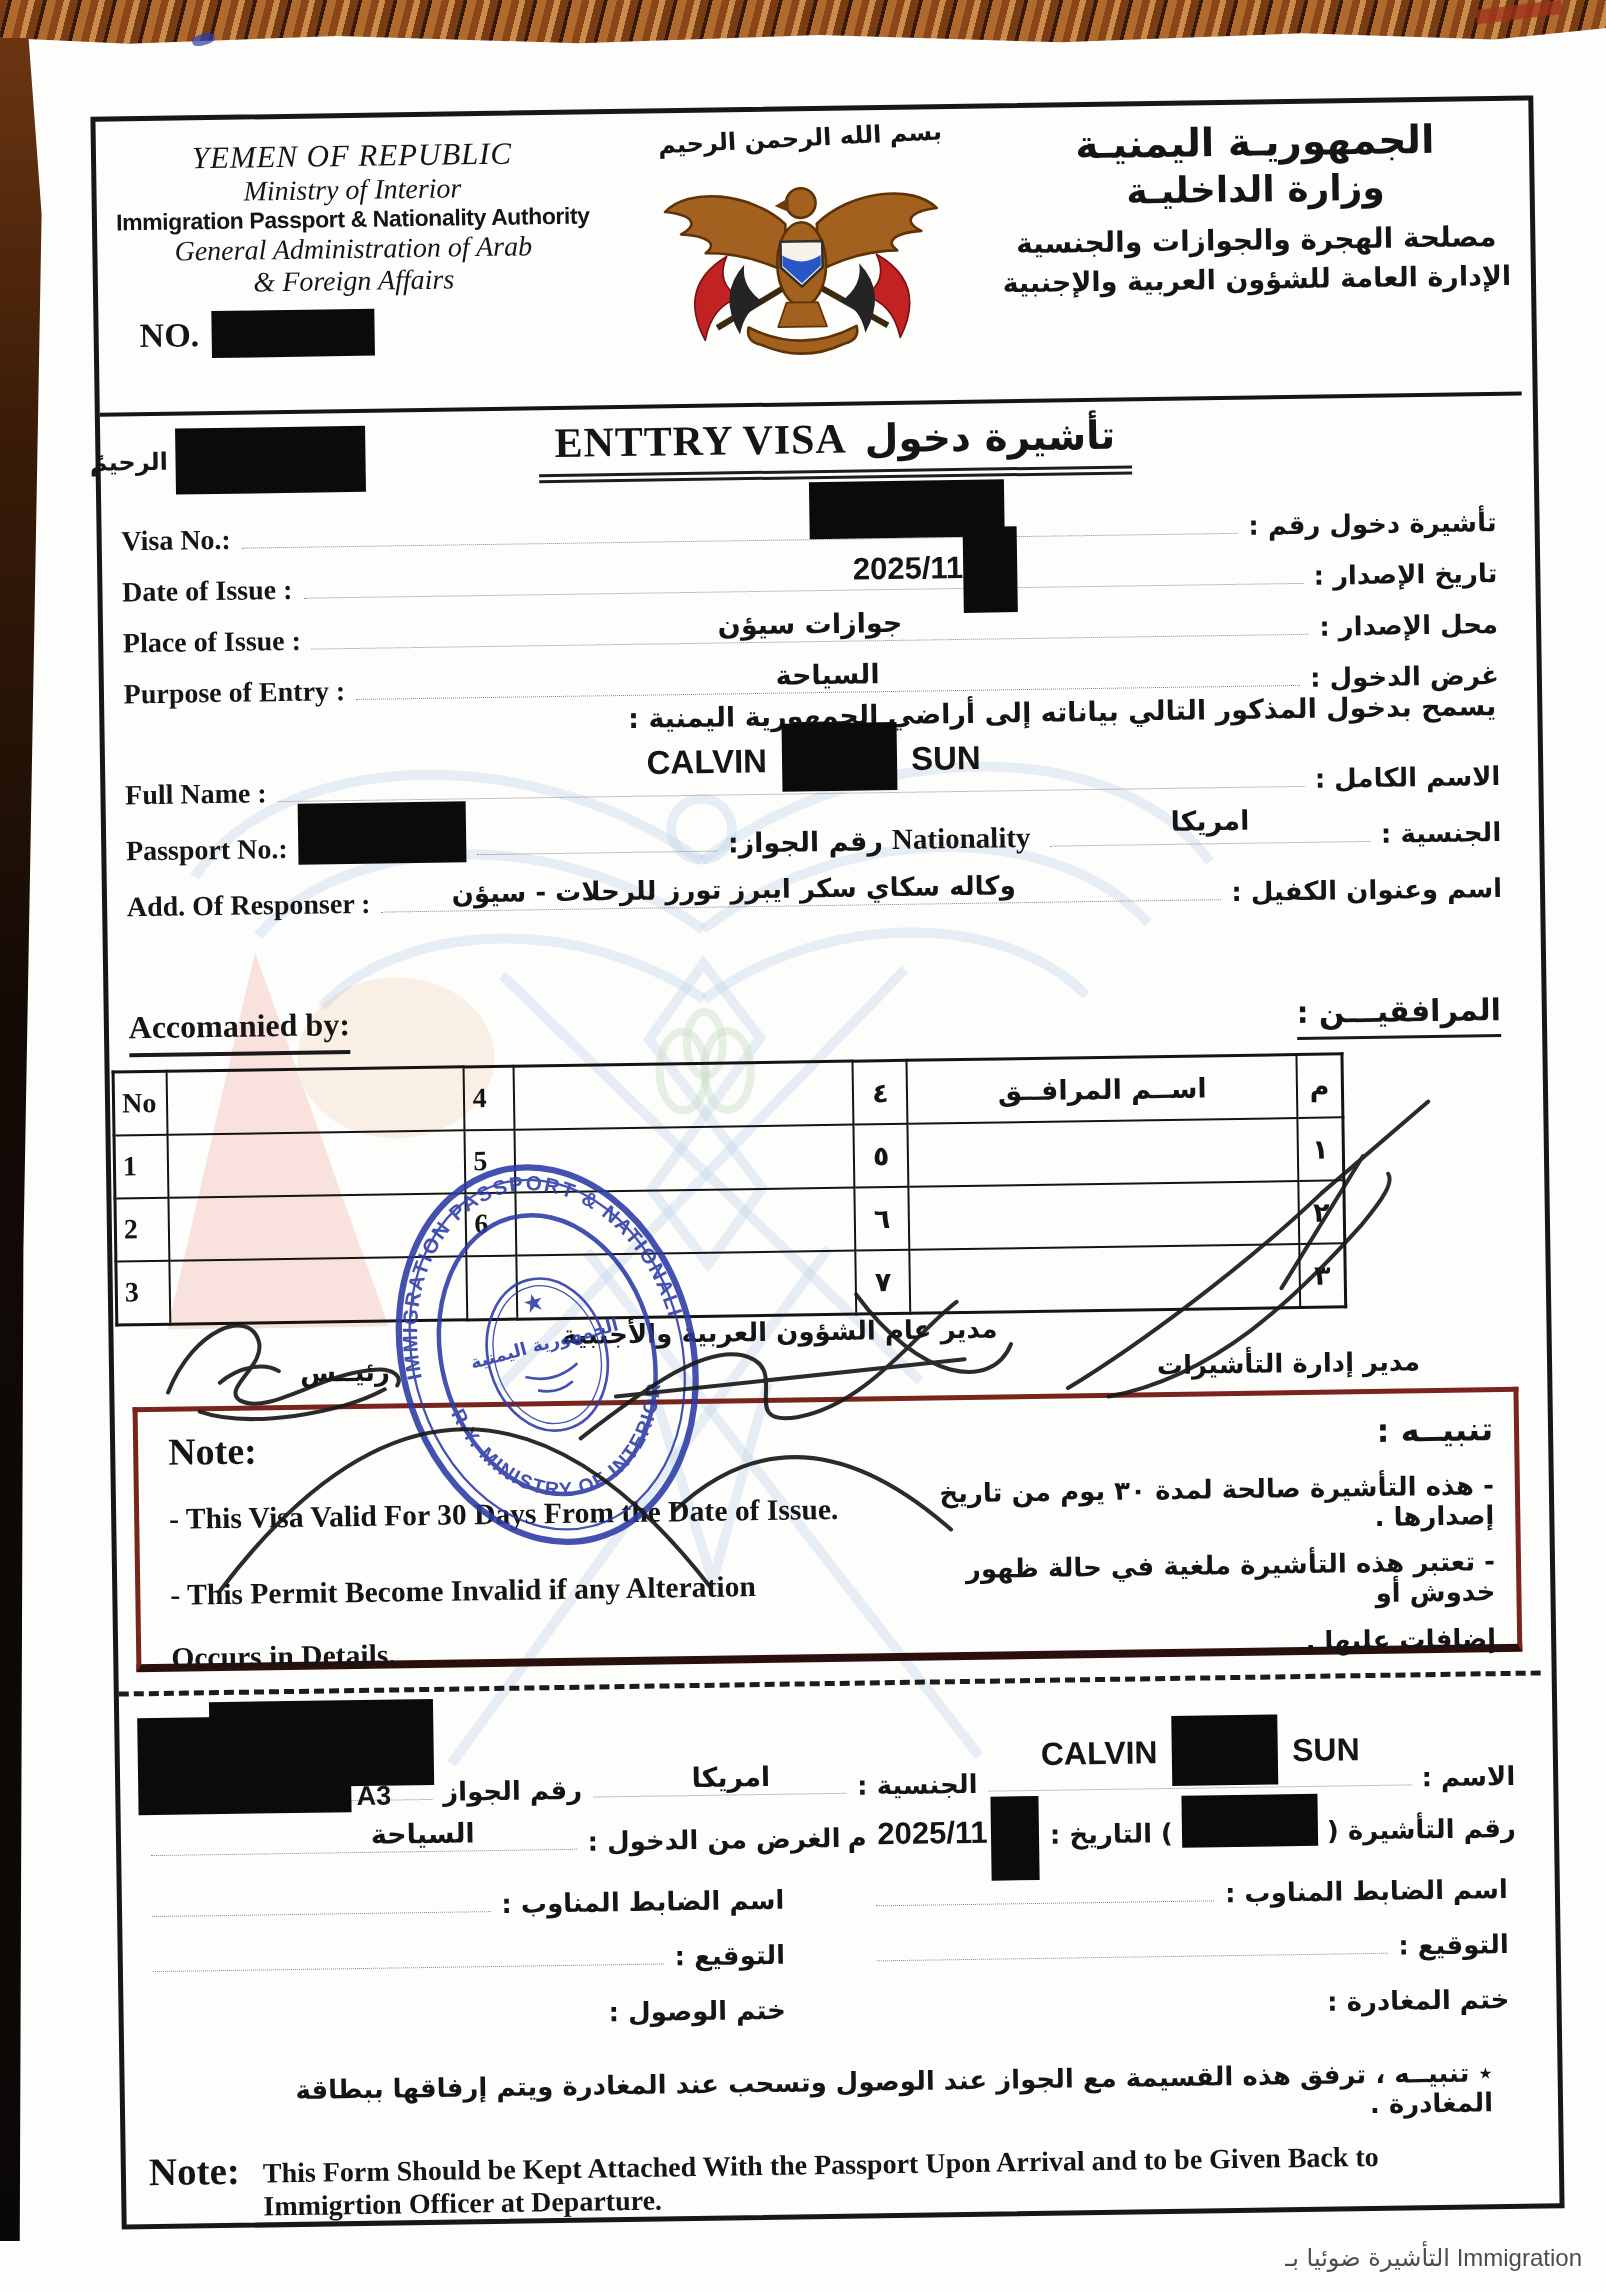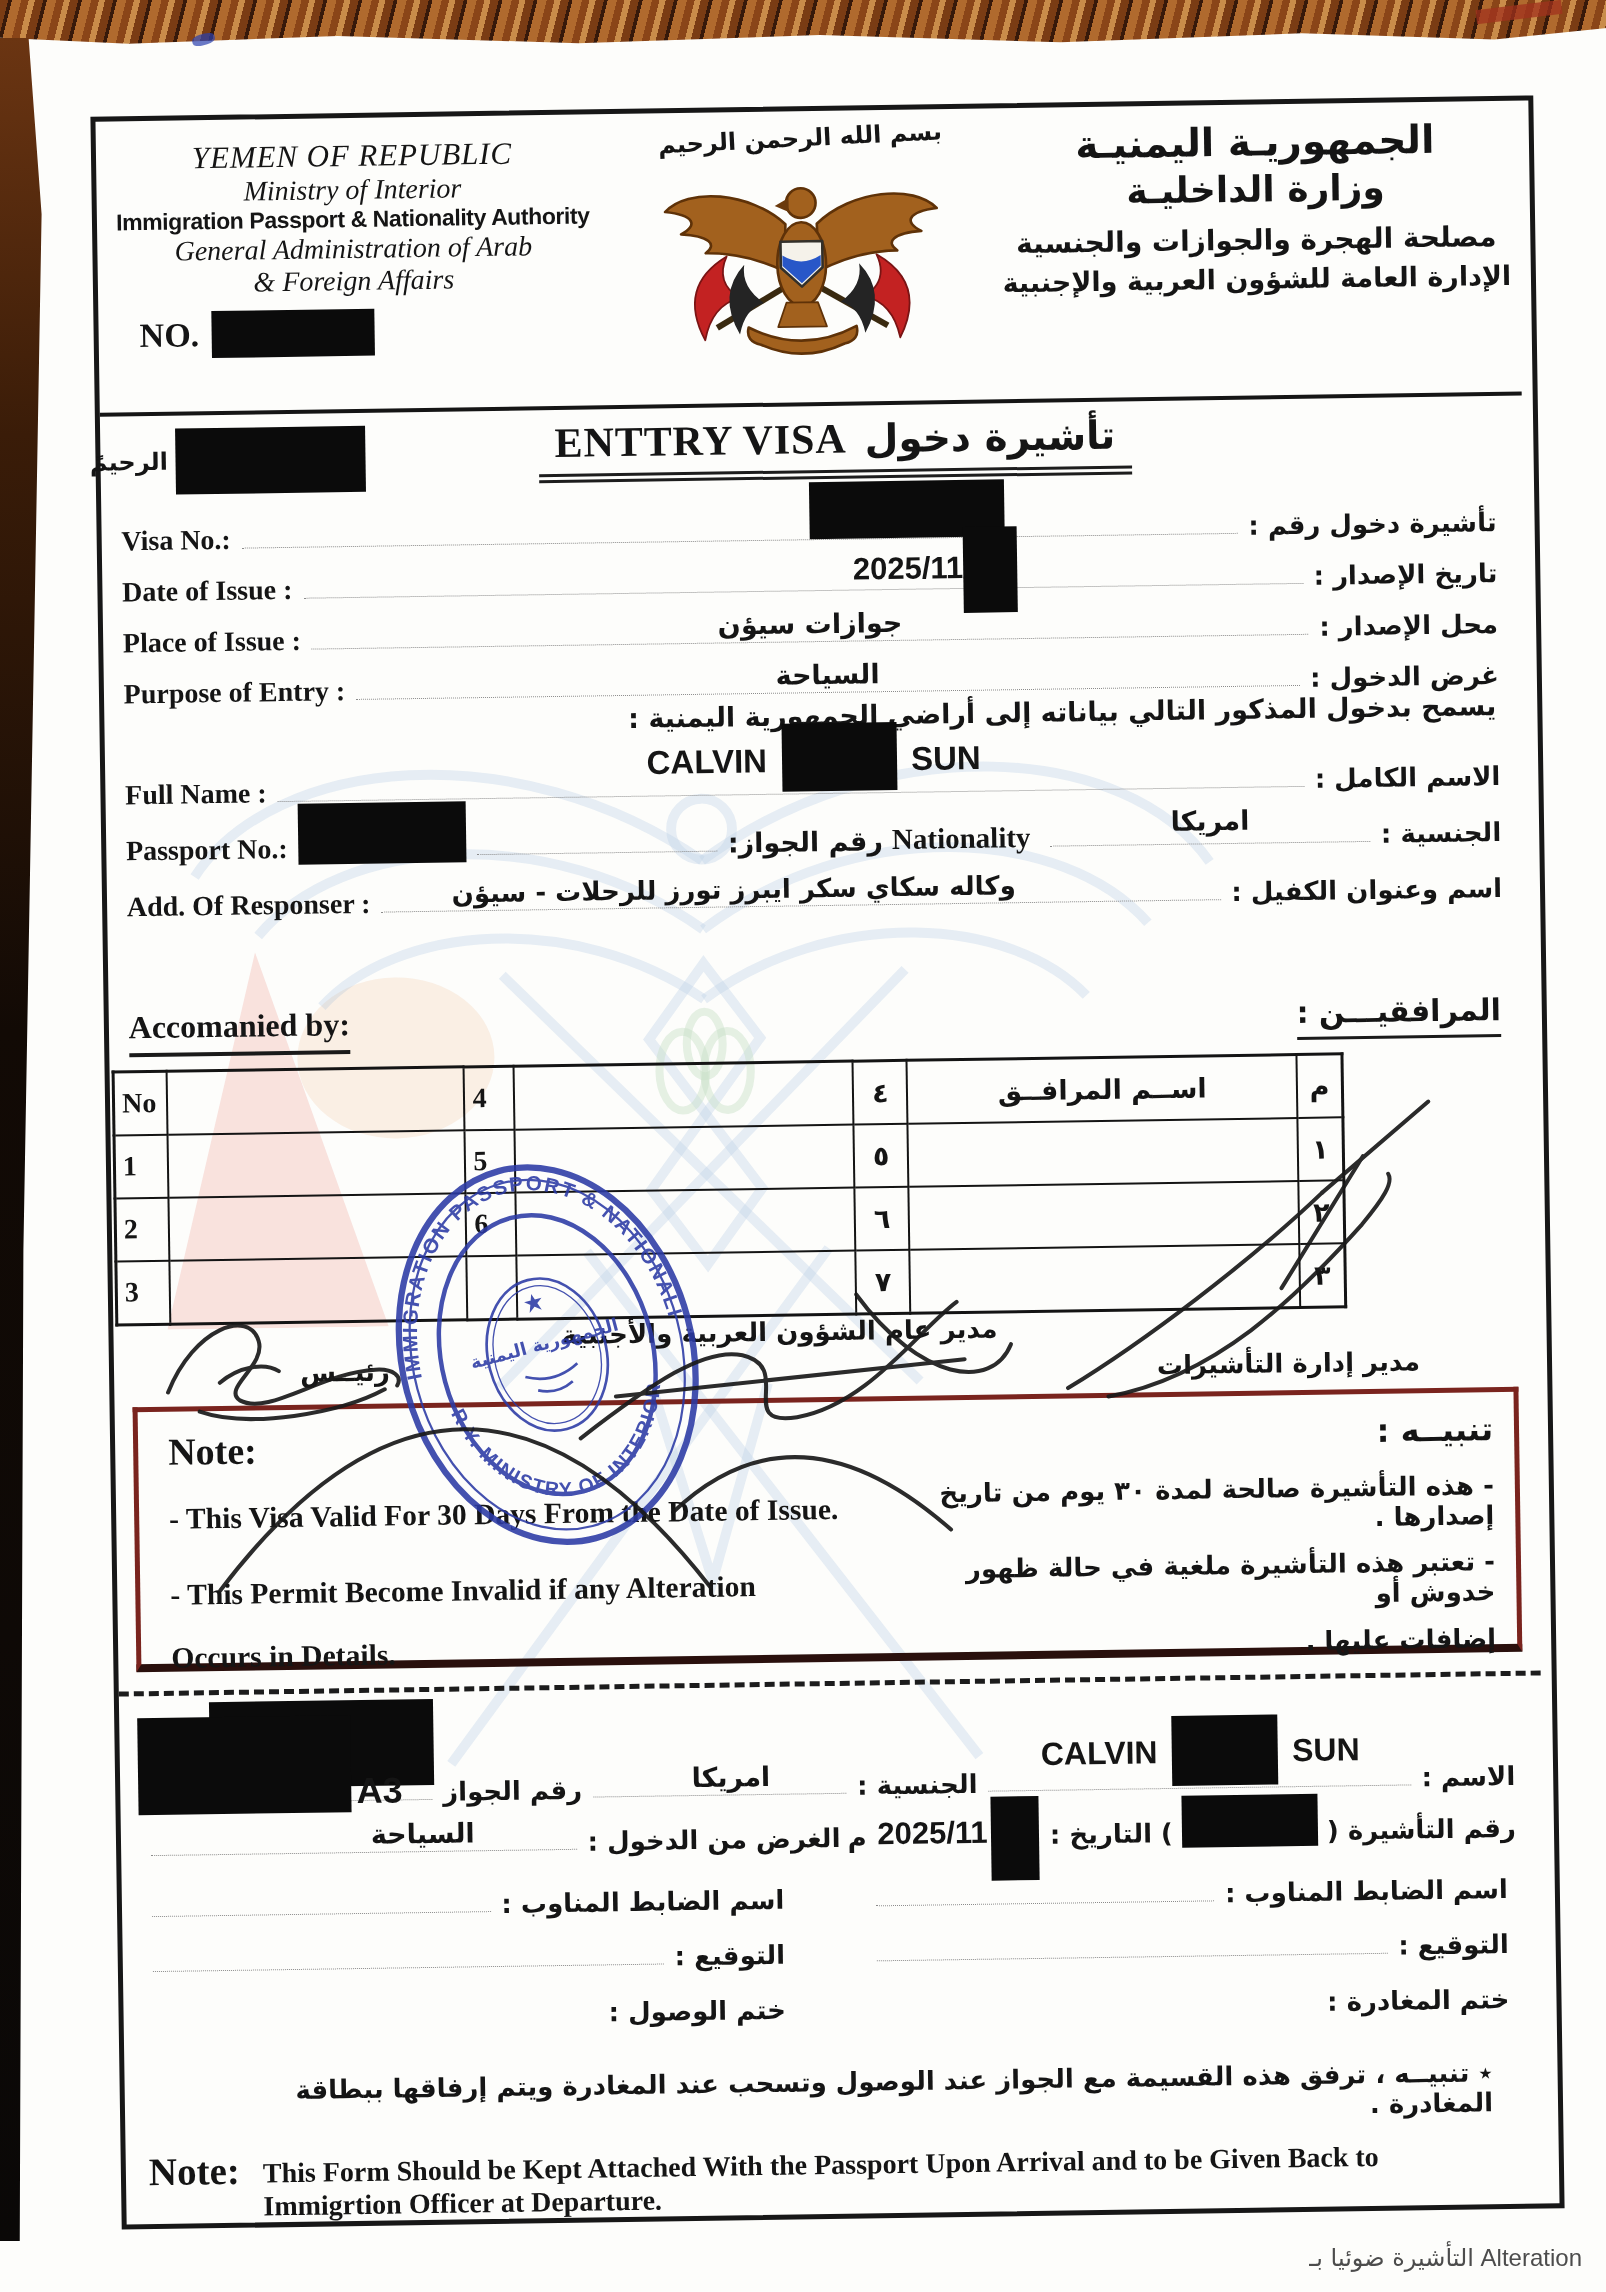--- a/index.html
+++ b/index.html
@@ -84,21 +84,21 @@
   .nb-en{font-size:29.6px;align-self:center;}
   .nb-ar-lbl{font-family:"DejaVu Sans",sans-serif;font-weight:700;font-size:32px;text-align:right;direction:rtl;}
   .nb-ar{font-family:"DejaVu Sans",sans-serif;font-weight:700;font-size:26px;text-align:right;direction:rtl;align-self:center;}
   
   .tear{margin-top:19.7px;border-top:5.4px dashed #1c1c1c;height:0;}
   .stub-no-row{position:relative;height:72px;margin-top:7.2px;}
   .stub-no{position:absolute;left:19.7px;top:9px;font-size:41px;}
   .stub-no-box{position:absolute;left:90px;top:0px;width:224px;height:86px;background:#0b0b0b;}
   .rtlrow{display:flex;direction:rtl;align-items:flex-end;padding:0 27px 0 19.7px;position:relative;}
   .a3block{position:absolute;left:18px;bottom:-3.6px;display:flex;align-items:flex-end;gap:5.4px;}
-  .a3txt{font-size:36px;font-family:"Liberation Sans",sans-serif;font-weight:700;}
+  .a3txt{font-size:27px;font-family:"Liberation Sans",sans-serif;font-weight:700;}
   .officer-rows{padding:21.5px 36px 0 19.7px;}
   .orow{display:flex;gap:81px;margin-bottom:16px;}
   .ohalf{flex:1;display:flex;direction:rtl;align-items:flex-end;height:39px;}
   .stub-foot{margin-top:43px;text-align:right;padding:0 54px 0 107px;font-size:26px;}
   .stub-note{display:flex;gap:23px;margin-top:12.5px;padding:0 81px 0 23px;}
   .stub-note-lbl{font-size:39px;}
   .stub-note-txt{font-size:28px;line-height:1.18;padding-top:9px;}
   
   .footer{position:absolute;right:25px;top:2244px;font-family:"Liberation Sans",sans-serif;
     font-size:24px;color:#4c4c4c;direction:ltr;}
@@ -454,16 +454,16 @@
       <path d="M622,1562 Q762,1432 932,1586"></path>
     </g>
   </svg>
 
  </div>
 </div>
 
 <div class="footer">
   <span dir="ltr">
     <span class="ar" style="font-weight:400;">التأشيرة ضوئيا بـ</span>
-    <span>Alteration</span>
+    <span>Immigration</span>
   </span>
 </div>
 
 
 </body></html>

